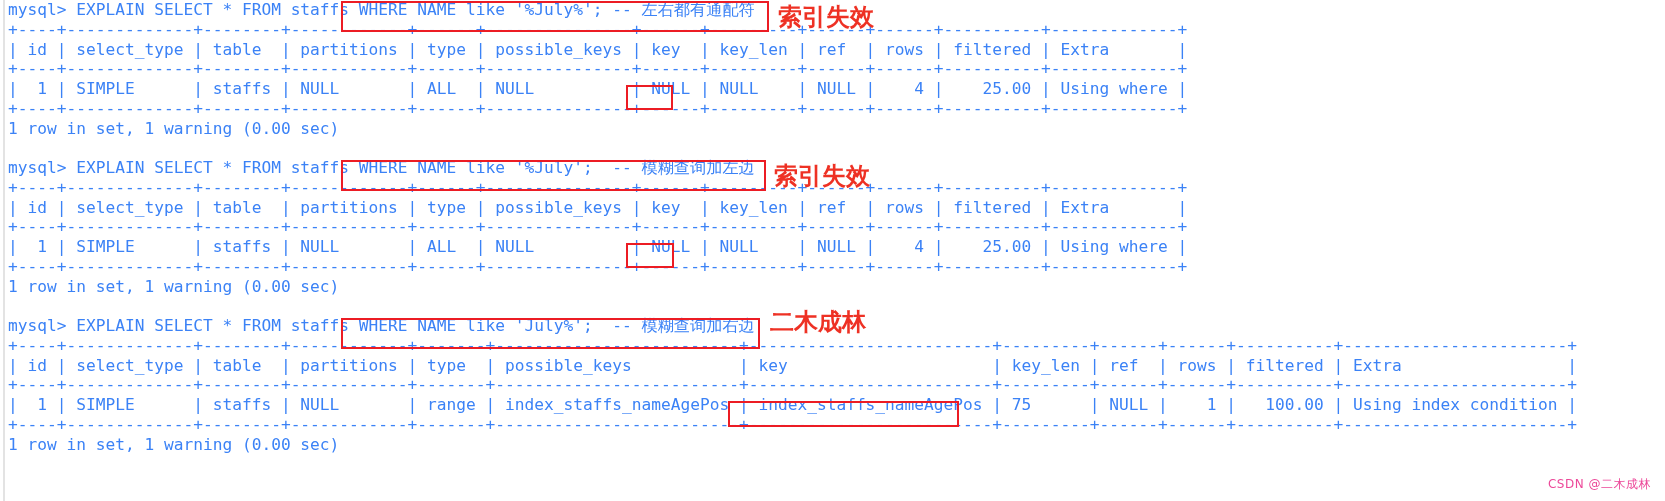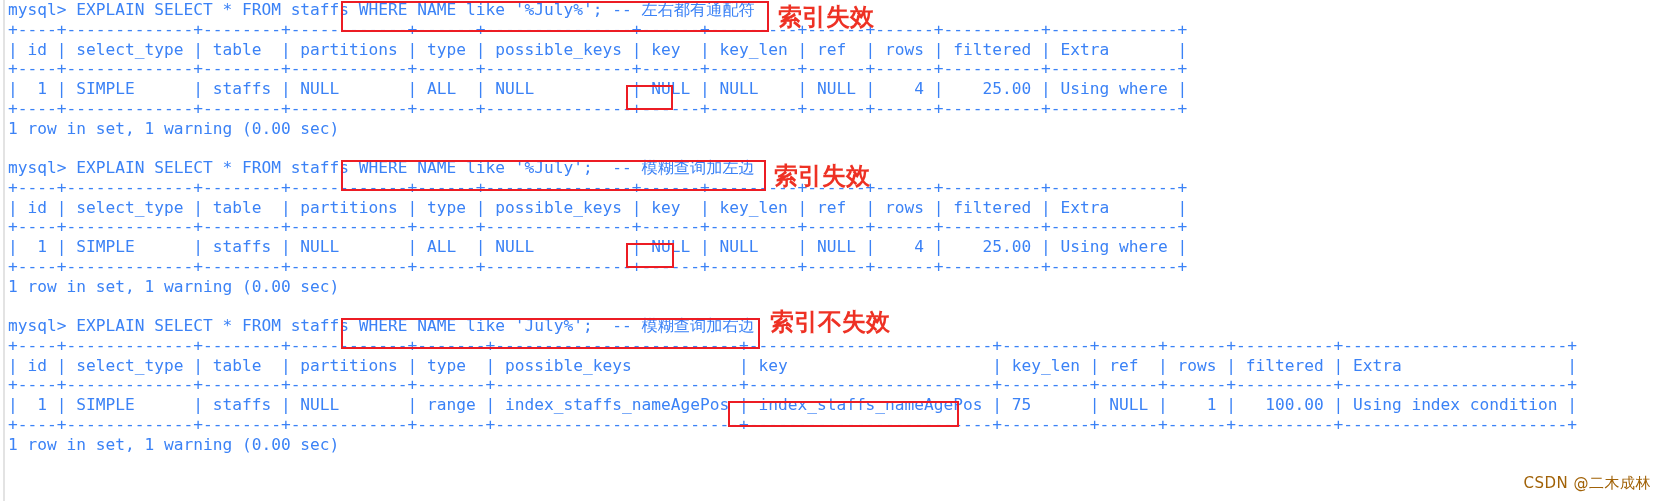--- a/index.html
+++ b/index.html
@@ -68,23 +68,23 @@
     font-weight: 700;
     white-space: nowrap;
     line-height: 1;
   }
 
   
   .watermark {
     position: absolute;
     right: 14px;
     bottom: 8px;
-    color: #a16207;
+    color: #ec4899;
     font-family: "DejaVu Sans", "Liberation Sans", sans-serif;
-    font-size: 15px;
+    font-size: 12px;
     white-space: nowrap;
     letter-spacing: 0.5px;
   }
 </style>
 </head>
 <body>
 
 <div id="terminal">
 
   <div class="left-rule"></div>
@@ -122,17 +122,17 @@
   <div class="hl-box thin" style="left:626px; top:243px; width:48px; height:25px;"></div>
 
   <div class="hl-box" style="left:341px; top:318px; width:419px; height:31px;"></div>
 
   <div class="hl-box thin" style="left:728px; top:401px; width:231px; height:26px;"></div>
 
   <div class="note" style="left:778px; top:5px;">索引失效</div>
 
   <div class="note" style="left:774px; top:164px;">索引失效</div>
 
-  <div class="note" style="left:770px; top:310px;">索引不失效</div>
+  <div class="note" style="left:770px; top:310px;">二木成林</div>
 
   <div class="watermark">CSDN @二木成林</div>
 
 </div>
 
 </body></html>

